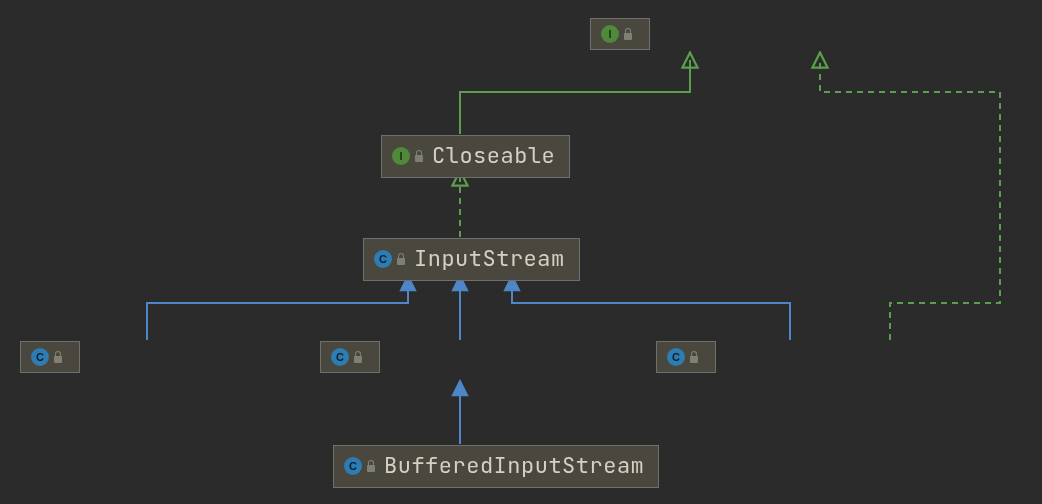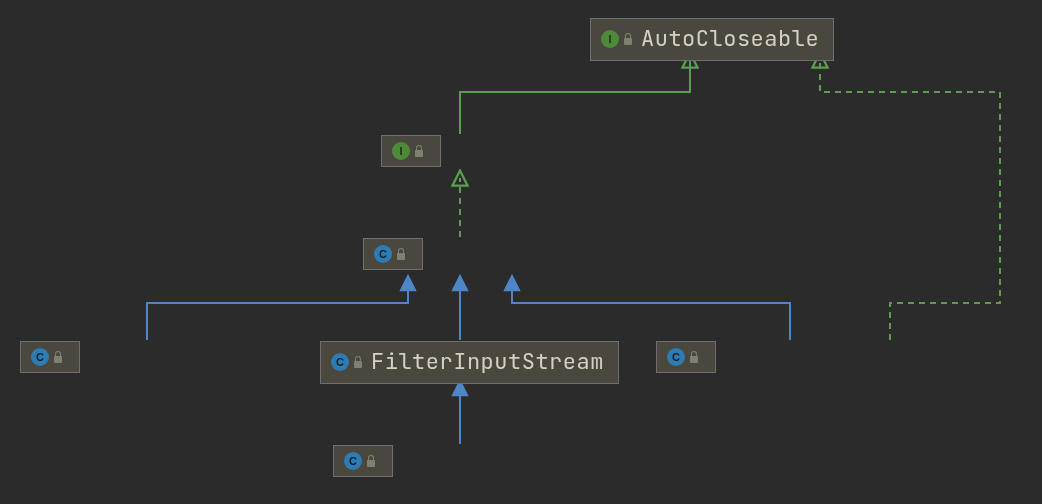--- a/index.html
+++ b/index.html
@@ -121,47 +121,48 @@
   <path d="M 790 340 L 790 303 L 512 303 L 512 283" fill="none" stroke="#4e86c7" stroke-width="2" marker-end="url(#arrow-blue)"></path>
 
   <path d="M 890 340 L 890 303 L 1000 303 L 1000 92 L 820 92 L 820 60" fill="none" stroke="#5b9e4d" stroke-width="2" stroke-dasharray="6 5" marker-end="url(#arrow-green)"></path>
 
   <path d="M 460 444 L 460 388" fill="none" stroke="#4e86c7" stroke-width="2" marker-end="url(#arrow-blue)"></path>
 </svg>
 
 <div class="node" style="left:590px; top:18px;">
   <span class="badge interface">I</span>
   <span class="lock"></span>
-  <span class="label">AutoCloseable</span>
 </div>
 
 <div class="node" style="left:381px; top:135px;">
   <span class="badge interface">I</span>
   <span class="lock"></span>
+  <span class="label">Closeable</span>
 </div>
 
 <div class="node" style="left:363px; top:238px;">
   <span class="badge abstract">C</span>
   <span class="lock"></span>
+  <span class="label">InputStream</span>
 </div>
 
 <div class="node" style="left:20px; top:341px;">
   <span class="badge class">C</span>
   <span class="lock"></span>
 </div>
 
 <div class="node" style="left:320px; top:341px;">
   <span class="badge class">C</span>
   <span class="lock"></span>
-  <span class="label">FilterInputStream</span>
 </div>
 
 <div class="node" style="left:656px; top:341px;">
   <span class="badge class">C</span>
   <span class="lock"></span>
 </div>
 
 <div class="node" style="left:333px; top:445px;">
   <span class="badge class">C</span>
   <span class="lock"></span>
+  <span class="label">BufferedInputStream</span>
 </div>
 
 </div>
 
 </body></html>

